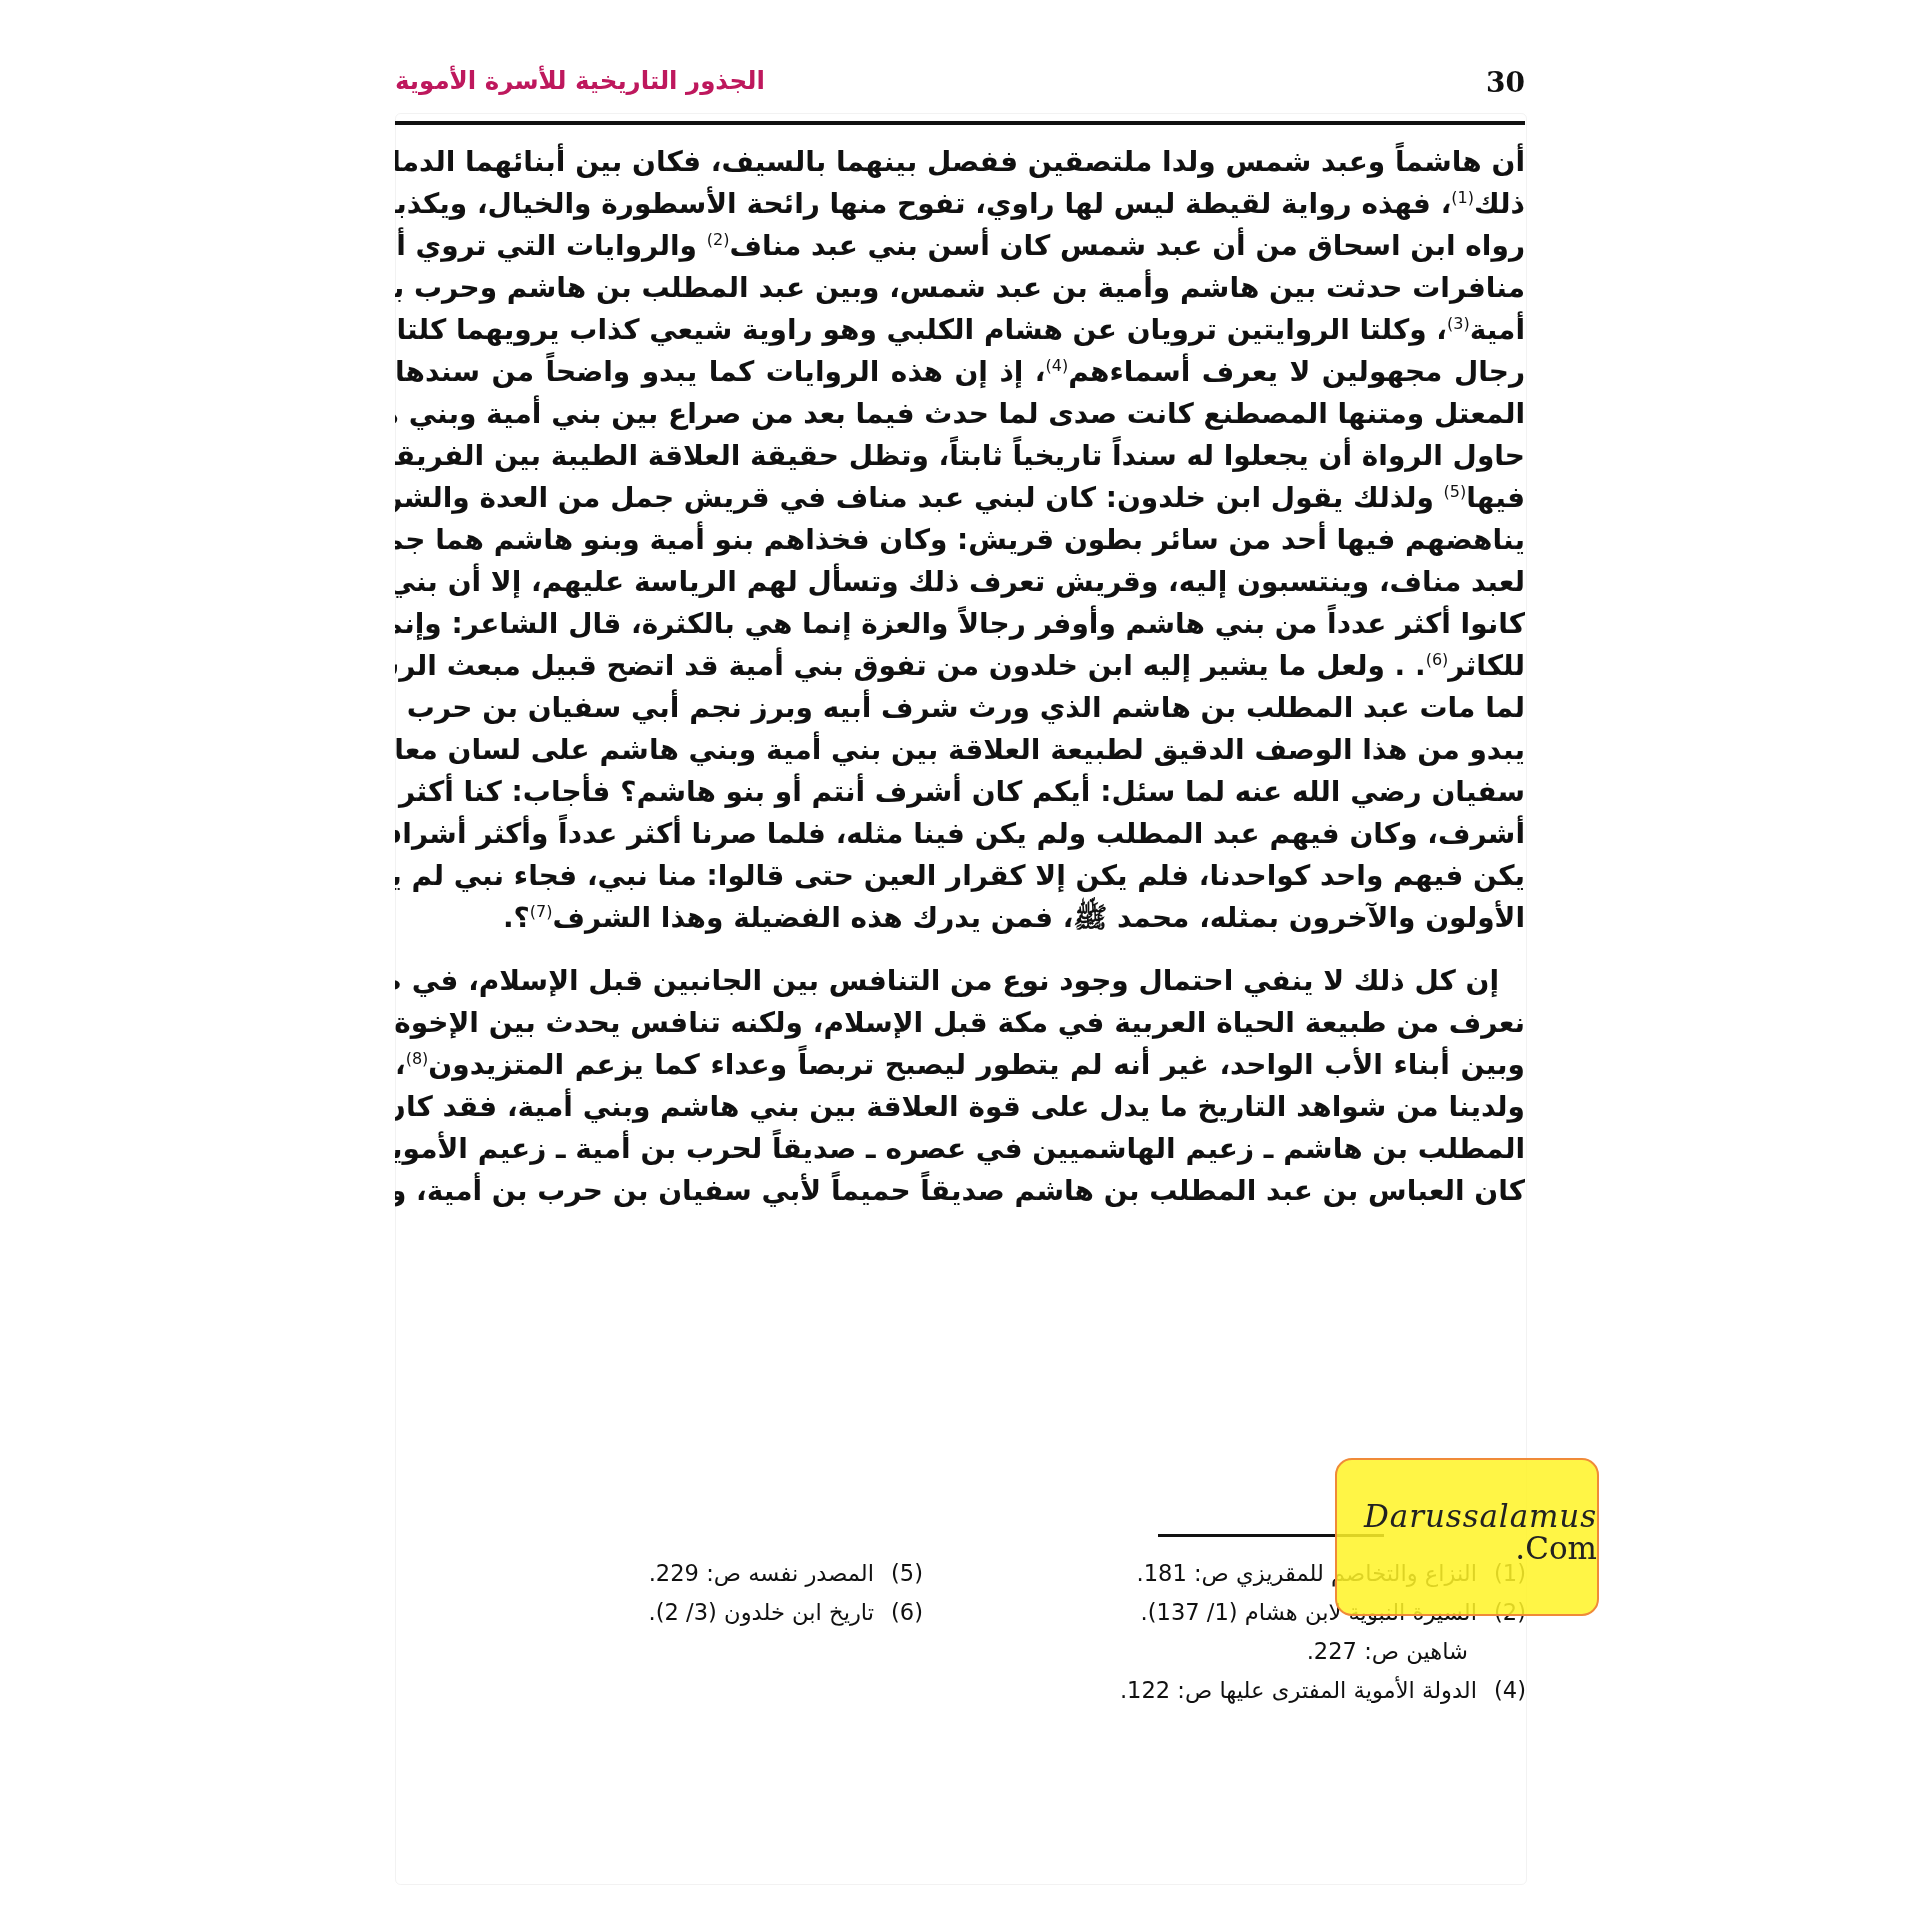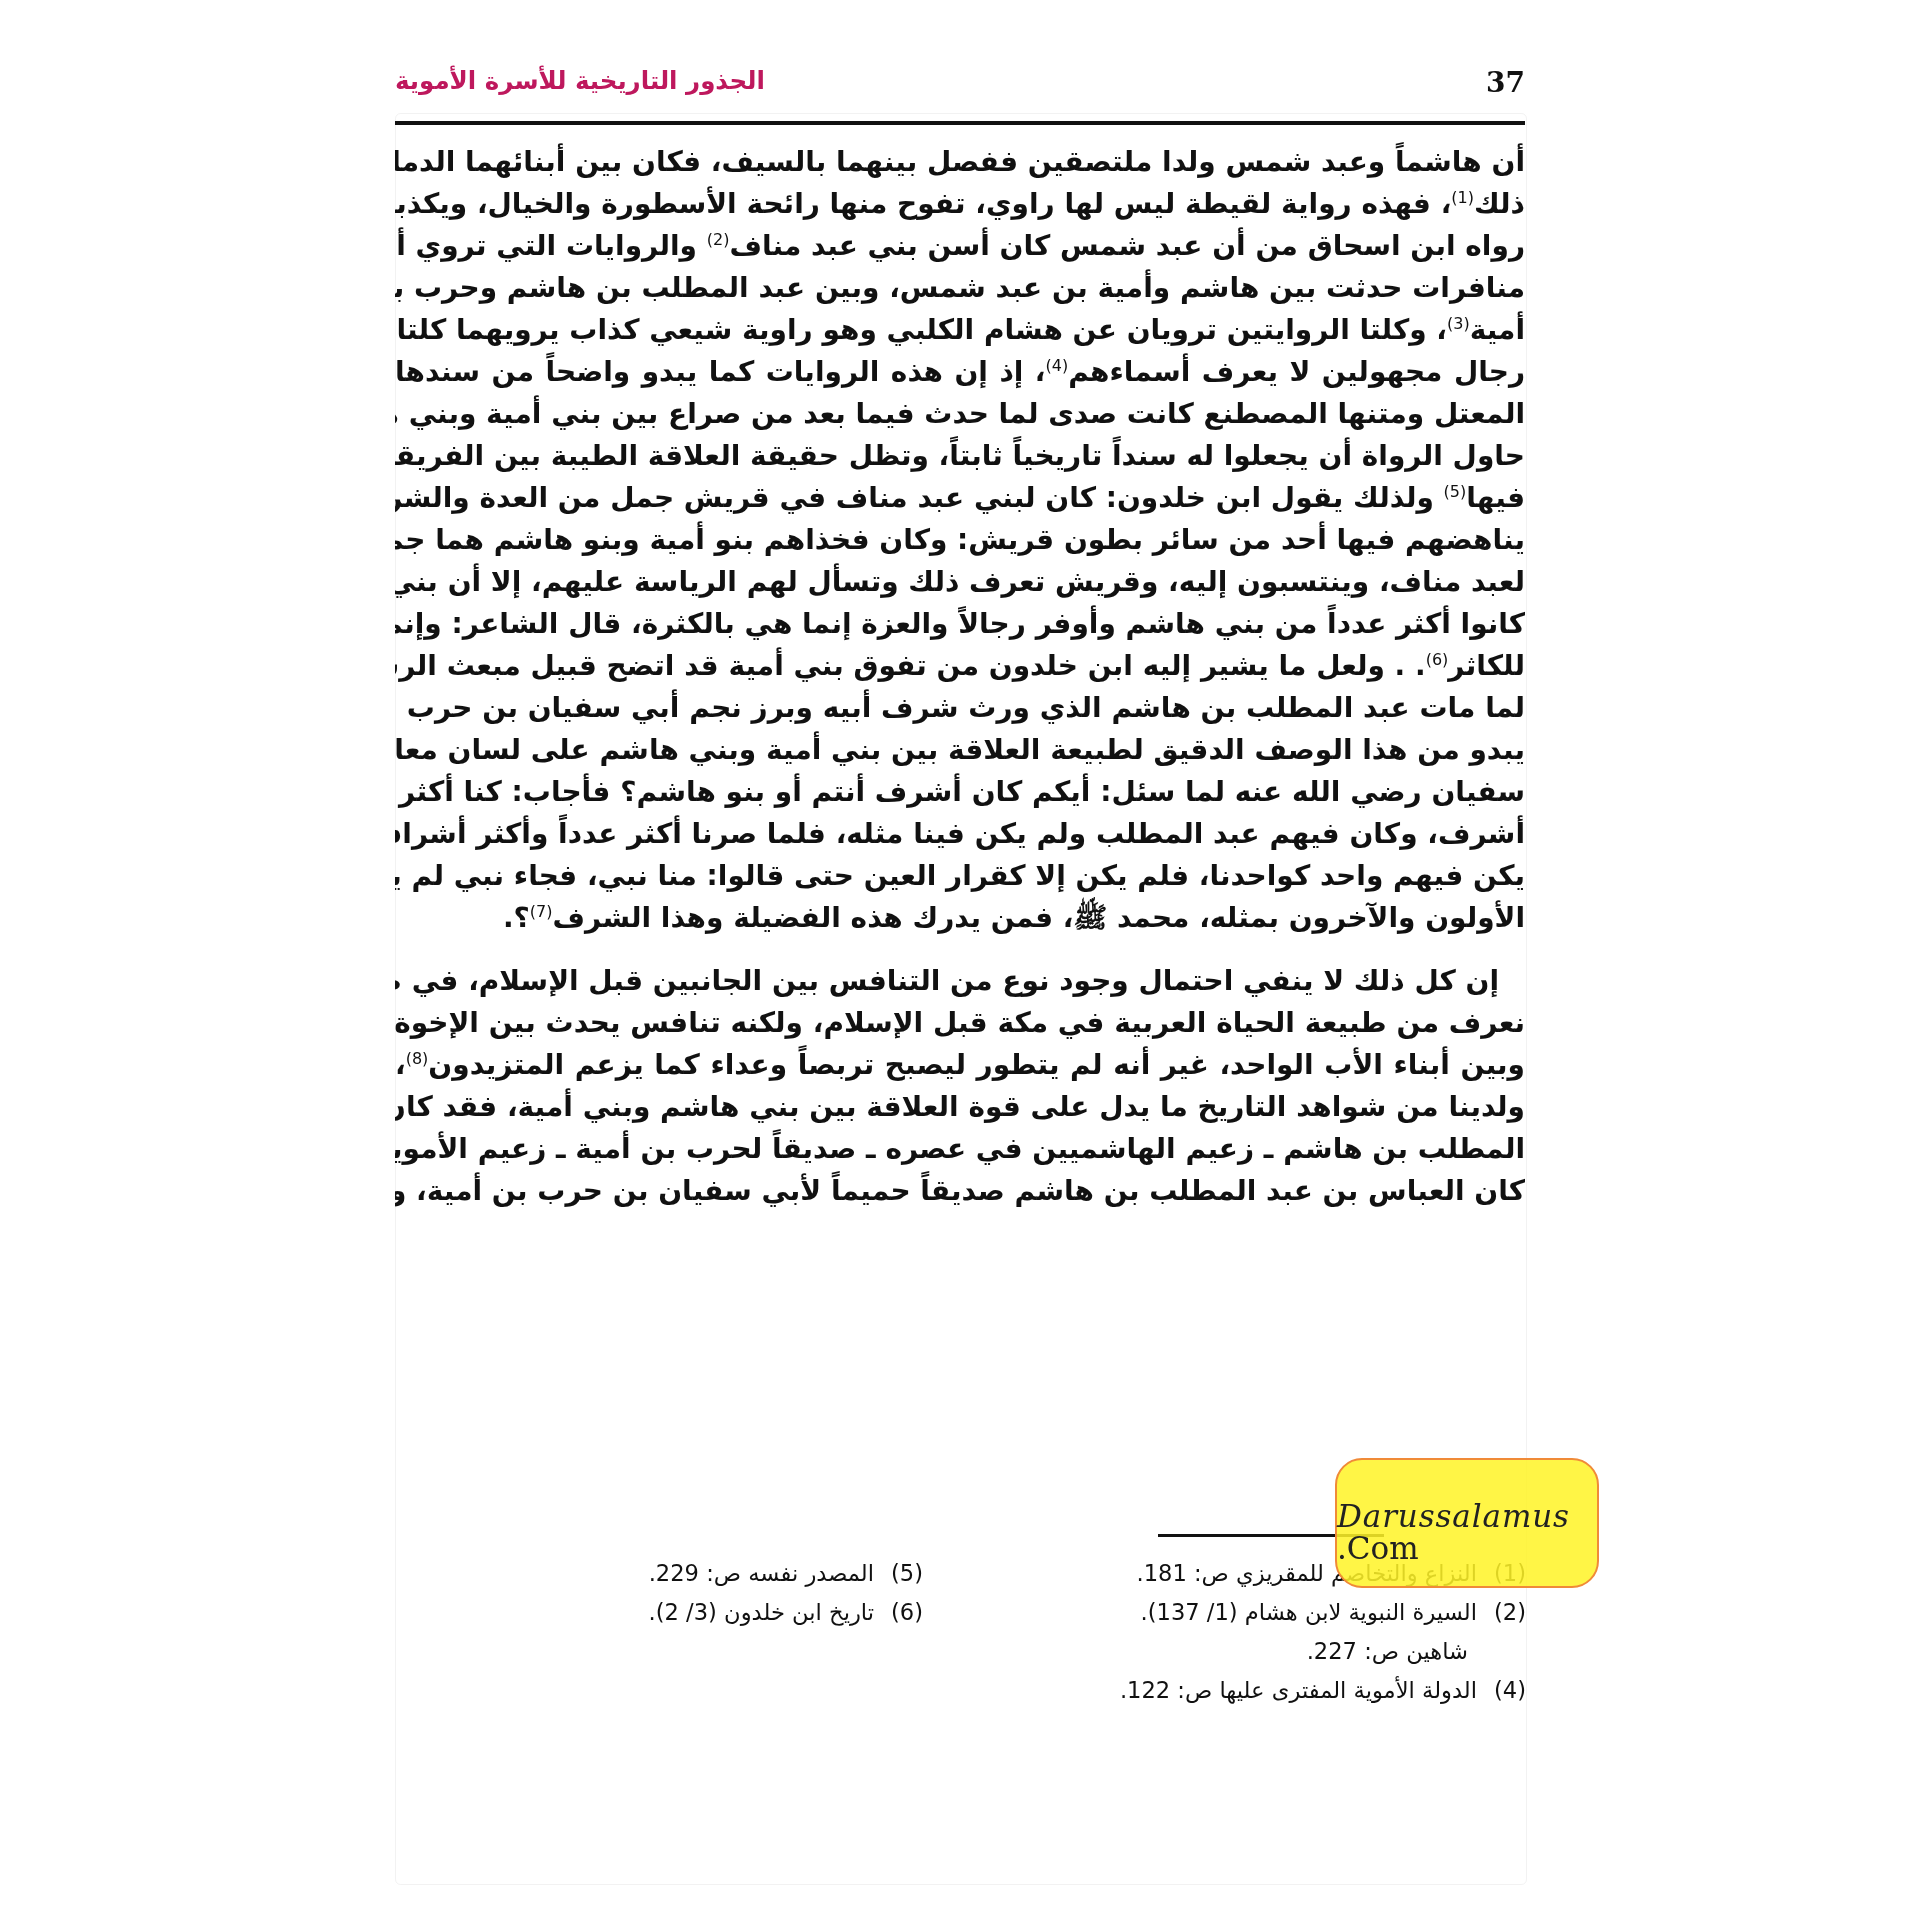--- a/index.html
+++ b/index.html
@@ -25,36 +25,36 @@
   sup.fn { font-size: 16px; font-weight: normal; vertical-align: super; line-height: 0; }
   .fn-rule { position: absolute; top: 1534px; left: 1158px; width: 226px; height: 2.8px; background: #111; }
   .footnotes { position: absolute; top: 1554px; left: 405px; width: 1121px; direction: rtl;
                font-family: "DejaVu Sans", sans-serif; font-size: 22.6px; line-height: 39px; color: #111; }
   .fn-col { position: absolute; top: 0; width: 527px; }
   .fn-col.right { right: 0; }
   .fn-col.left { right: 603px; }
   .fn-item { display: block; white-space: nowrap; }
   .fn-num { display: inline-block; width: 49px; }
   .fn-cont { padding-right: 58px; }
-  .watermark { position: absolute; left: 1335px; top: 1458px; width: 264px; height: 130px;
-               background: rgba(255, 243, 40, 0.86); border: 2.8px solid #f08a38; border-radius: 27px;
-               box-sizing: border-box; direction: ltr; text-align: left; }
+  .watermark { position: absolute; left: 1335px; top: 1458px; width: 264px; height: 158px;
+               background: rgba(255, 243, 40, 0.86); border: 2.8px solid #f08a38; border-radius: 17px;
+               box-sizing: border-box; direction: ltr; text-align: right; }
   .wm-line1 { font-family: "DejaVu Serif", serif; font-style: italic; font-size: 31px; color: #222;
               margin-top: 38px; letter-spacing: 0.9px; }
   .wm-line2 { font-family: "DejaVu Serif", serif; font-size: 31px; color: #222;
               margin-top: -3.8px; }
 </style>
 </head>
 <body>
 
 <div class="page">
   <div class="ghost"></div>
 
   <div class="header">
-    <span class="page-number">37</span>
+    <span class="page-number">30</span>
     <span class="running-title">الجذور التاريخية للأسرة الأموية</span>
   </div>
   <div class="header-rule"></div>
 
   <div class="body-text">
     <div id="para1">
         <span class="line"><span>أن هاشماً وعبد شمس ولدا ملتصقين ففصل بينهما بالسيف، فكان بين أبنائهما الدماء لأجل</span></span>
         <span class="line"><span>ذلك</span><sup class="fn">(1)</sup><span>، فهذه رواية لقيطة ليس لها راوي، تفوح منها رائحة الأسطورة والخيال، ويكذبها ما</span></span>
         <span class="line"><span>رواه ابن اسحاق من أن عبد شمس كان أسن بني عبد مناف</span><sup class="fn">(2)</sup><span> والروايات التي تروي أن</span></span>
         <span class="line"><span>منافرات حدثت بين هاشم وأمية بن عبد شمس، وبين عبد المطلب بن هاشم وحرب بن</span></span>

